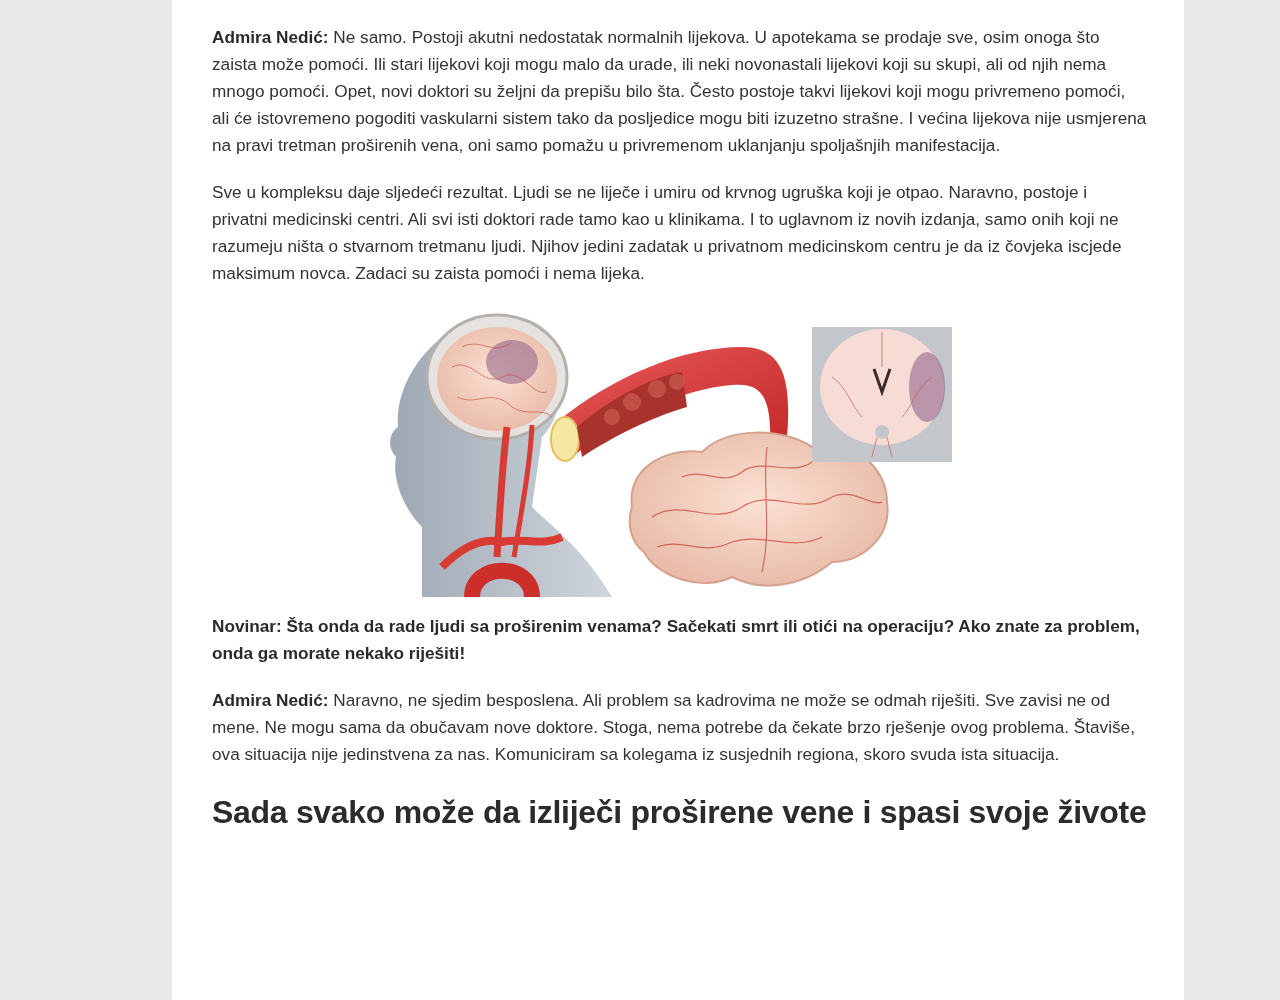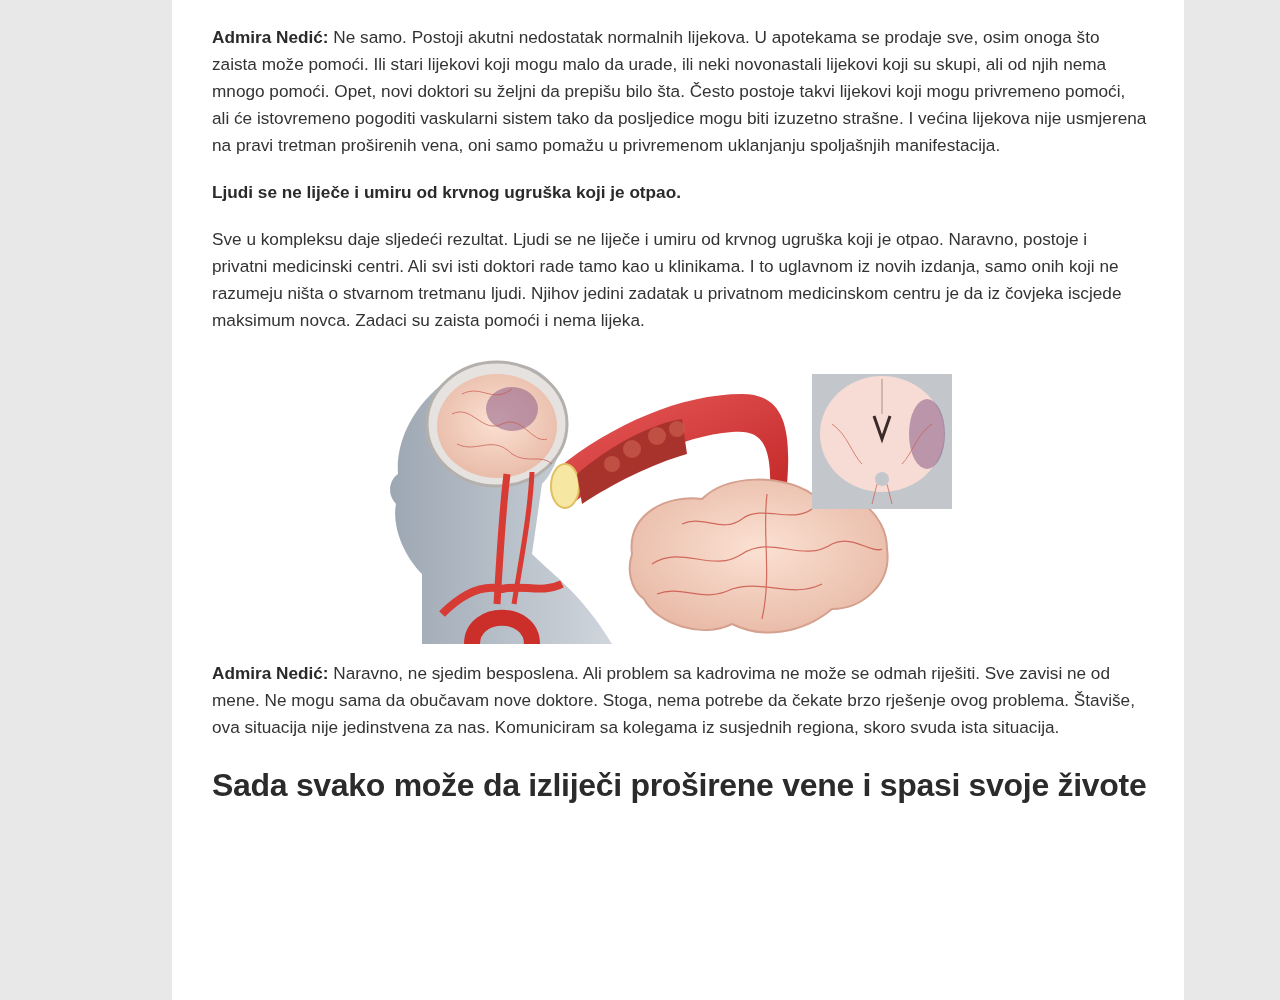--- a/index.html
+++ b/index.html
@@ -31,21 +31,20 @@
   }
 </style>
 </head>
 <body>
 
 <div class="page">
   <div class="content">
 
     <p><b>Admira Nedić:</b><span> Ne samo. Postoji akutni nedostatak normalnih lijekova. U apotekama se prodaje sve, osim onoga što zaista može pomoći. Ili stari lijekovi koji mogu malo da urade, ili neki novonastali lijekovi koji su skupi, ali od njih nema mnogo pomoći. Opet, novi doktori su željni da prepišu bilo šta. Često postoje takvi lijekovi koji mogu privremeno pomoći, ali će istovremeno pogoditi vaskularni sistem tako da posljedice mogu biti izuzetno strašne. I većina lijekova nije usmjerena na pravi tretman proširenih vena, oni samo pomažu u privremenom uklanjanju spoljašnjih manifestacija.</span></p>
 
-    <p class="bold-p">Ljudi se ne liječe i umiru od krvnog ugruška koji je otpao.</p>
 
     <p>Sve u kompleksu daje sljedeći rezultat. Ljudi se ne liječe i umiru od krvnog ugruška koji je otpao. Naravno, postoje i privatni medicinski centri. Ali svi isti doktori rade tamo kao u klinikama. I to uglavnom iz novih izdanja, samo onih koji ne razumeju ništa o stvarnom tretmanu ljudi. Njihov jedini zadatak u privatnom medicinskom centru je da iz čovjeka iscjede maksimum novca. Zadaci su zaista pomoći i nema lijeka.</p>
 
     <div class="figure">
       <svg width="580" height="290" viewBox="0 0 580 290">
         <defs>
           <radialGradient id="brainG" cx="50%" cy="45%" r="60%">
             <stop offset="0%" stop-color="#fbe1d3"></stop>
             <stop offset="100%" stop-color="#e8b9a6"></stop>
           </radialGradient>
@@ -100,18 +99,19 @@
         <line x1="500" y1="25" x2="500" y2="60" stroke="#c9a79e" stroke-width="1.5"></line>
         <circle cx="500" cy="125" r="7" fill="#c3c7cc"></circle>
         <g stroke="#c95a4c" stroke-width="1" fill="none" opacity="0.7">
           <path d="M450 70 C465 80 470 100 480 110"></path>
           <path d="M550 70 C535 80 530 100 520 110"></path>
           <path d="M495 130 L490 150 M505 130 L510 150"></path>
         </g>
       </svg>
     </div>
 
+    <p class="bold-p">Novinar: Šta onda da rade ljudi sa proširenim venama? Sačekati smrt ili otići na operaciju? Ako znate za problem, onda ga morate nekako riješiti!</p>
 
     <p><b>Admira Nedić:</b><span> Naravno, ne sjedim besposlena. Ali problem sa kadrovima ne može se odmah riješiti. Sve zavisi ne od mene. Ne mogu sama da obučavam nove doktore. Stoga, nema potrebe da čekate brzo rješenje ovog problema. Štaviše, ova situacija nije jedinstvena za nas. Komuniciram sa kolegama iz susjednih regiona, skoro svuda ista situacija.</span></p>
 
     <h2>Sada svako može da izliječi proširene vene i spasi svoje živote</h2>
   </div>
 </div>
 
 </body></html>

